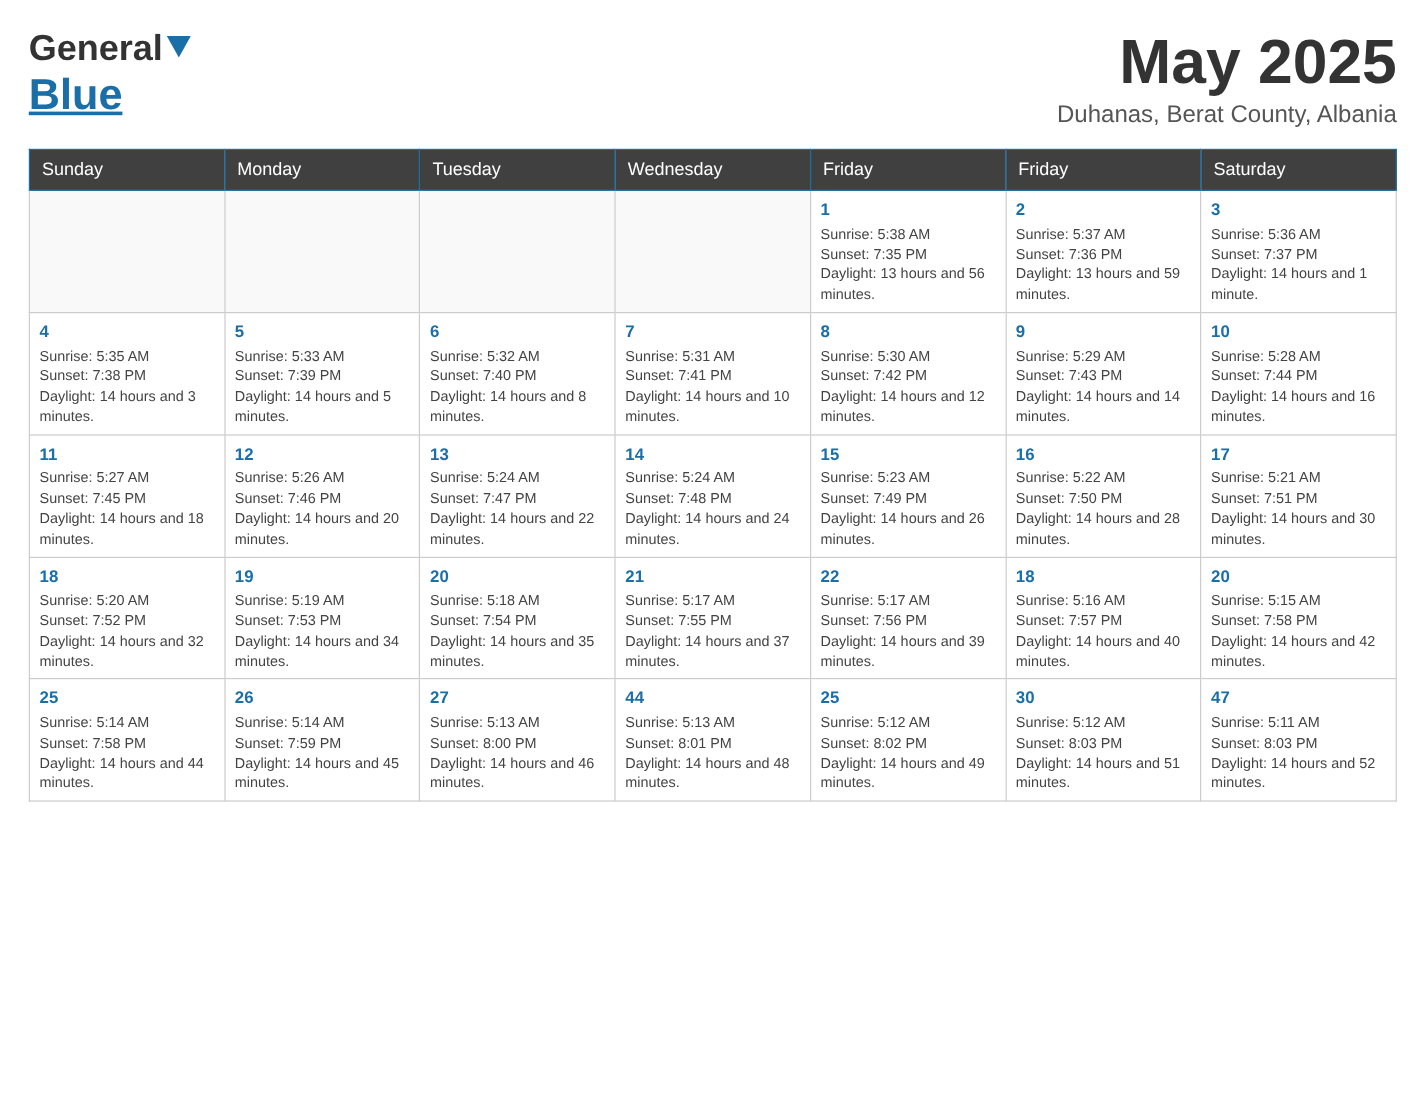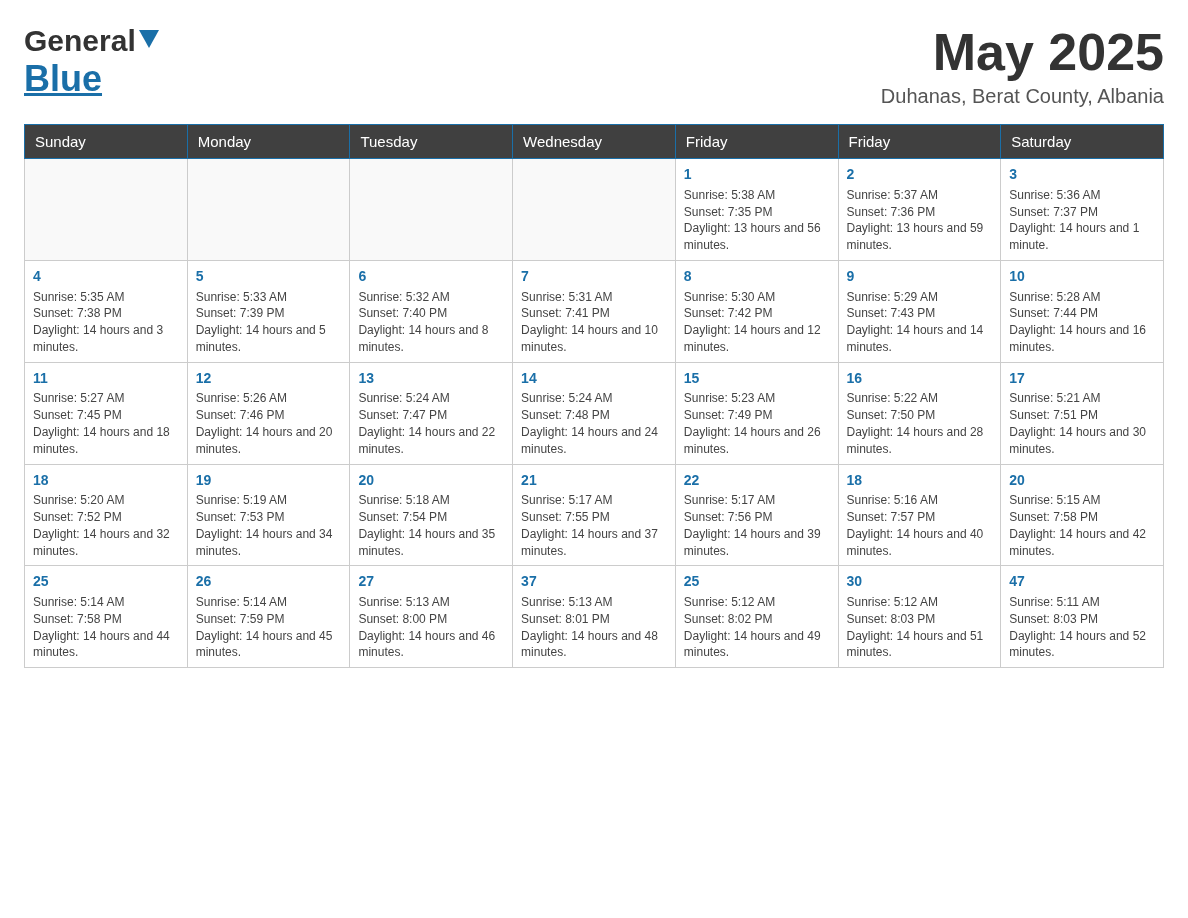--- a/index.html
+++ b/index.html
@@ -244,21 +244,21 @@
         </td>
         <td>
           <span class="day-number">26</span>
           <div class="day-info">Sunrise: 5:14 AM<br>Sunset: 7:59 PM<br>Daylight: 14 hours and 45 minutes.</div>
         </td>
         <td>
           <span class="day-number">27</span>
           <div class="day-info">Sunrise: 5:13 AM<br>Sunset: 8:00 PM<br>Daylight: 14 hours and 46 minutes.</div>
         </td>
         <td>
-          <span class="day-number">37</span>
+          <span class="day-number">44</span>
           <div class="day-info">Sunrise: 5:13 AM<br>Sunset: 8:01 PM<br>Daylight: 14 hours and 48 minutes.</div>
         </td>
         <td>
           <span class="day-number">25</span>
           <div class="day-info">Sunrise: 5:12 AM<br>Sunset: 8:02 PM<br>Daylight: 14 hours and 49 minutes.</div>
         </td>
         <td>
           <span class="day-number">30</span>
           <div class="day-info">Sunrise: 5:12 AM<br>Sunset: 8:03 PM<br>Daylight: 14 hours and 51 minutes.</div>
         </td>

